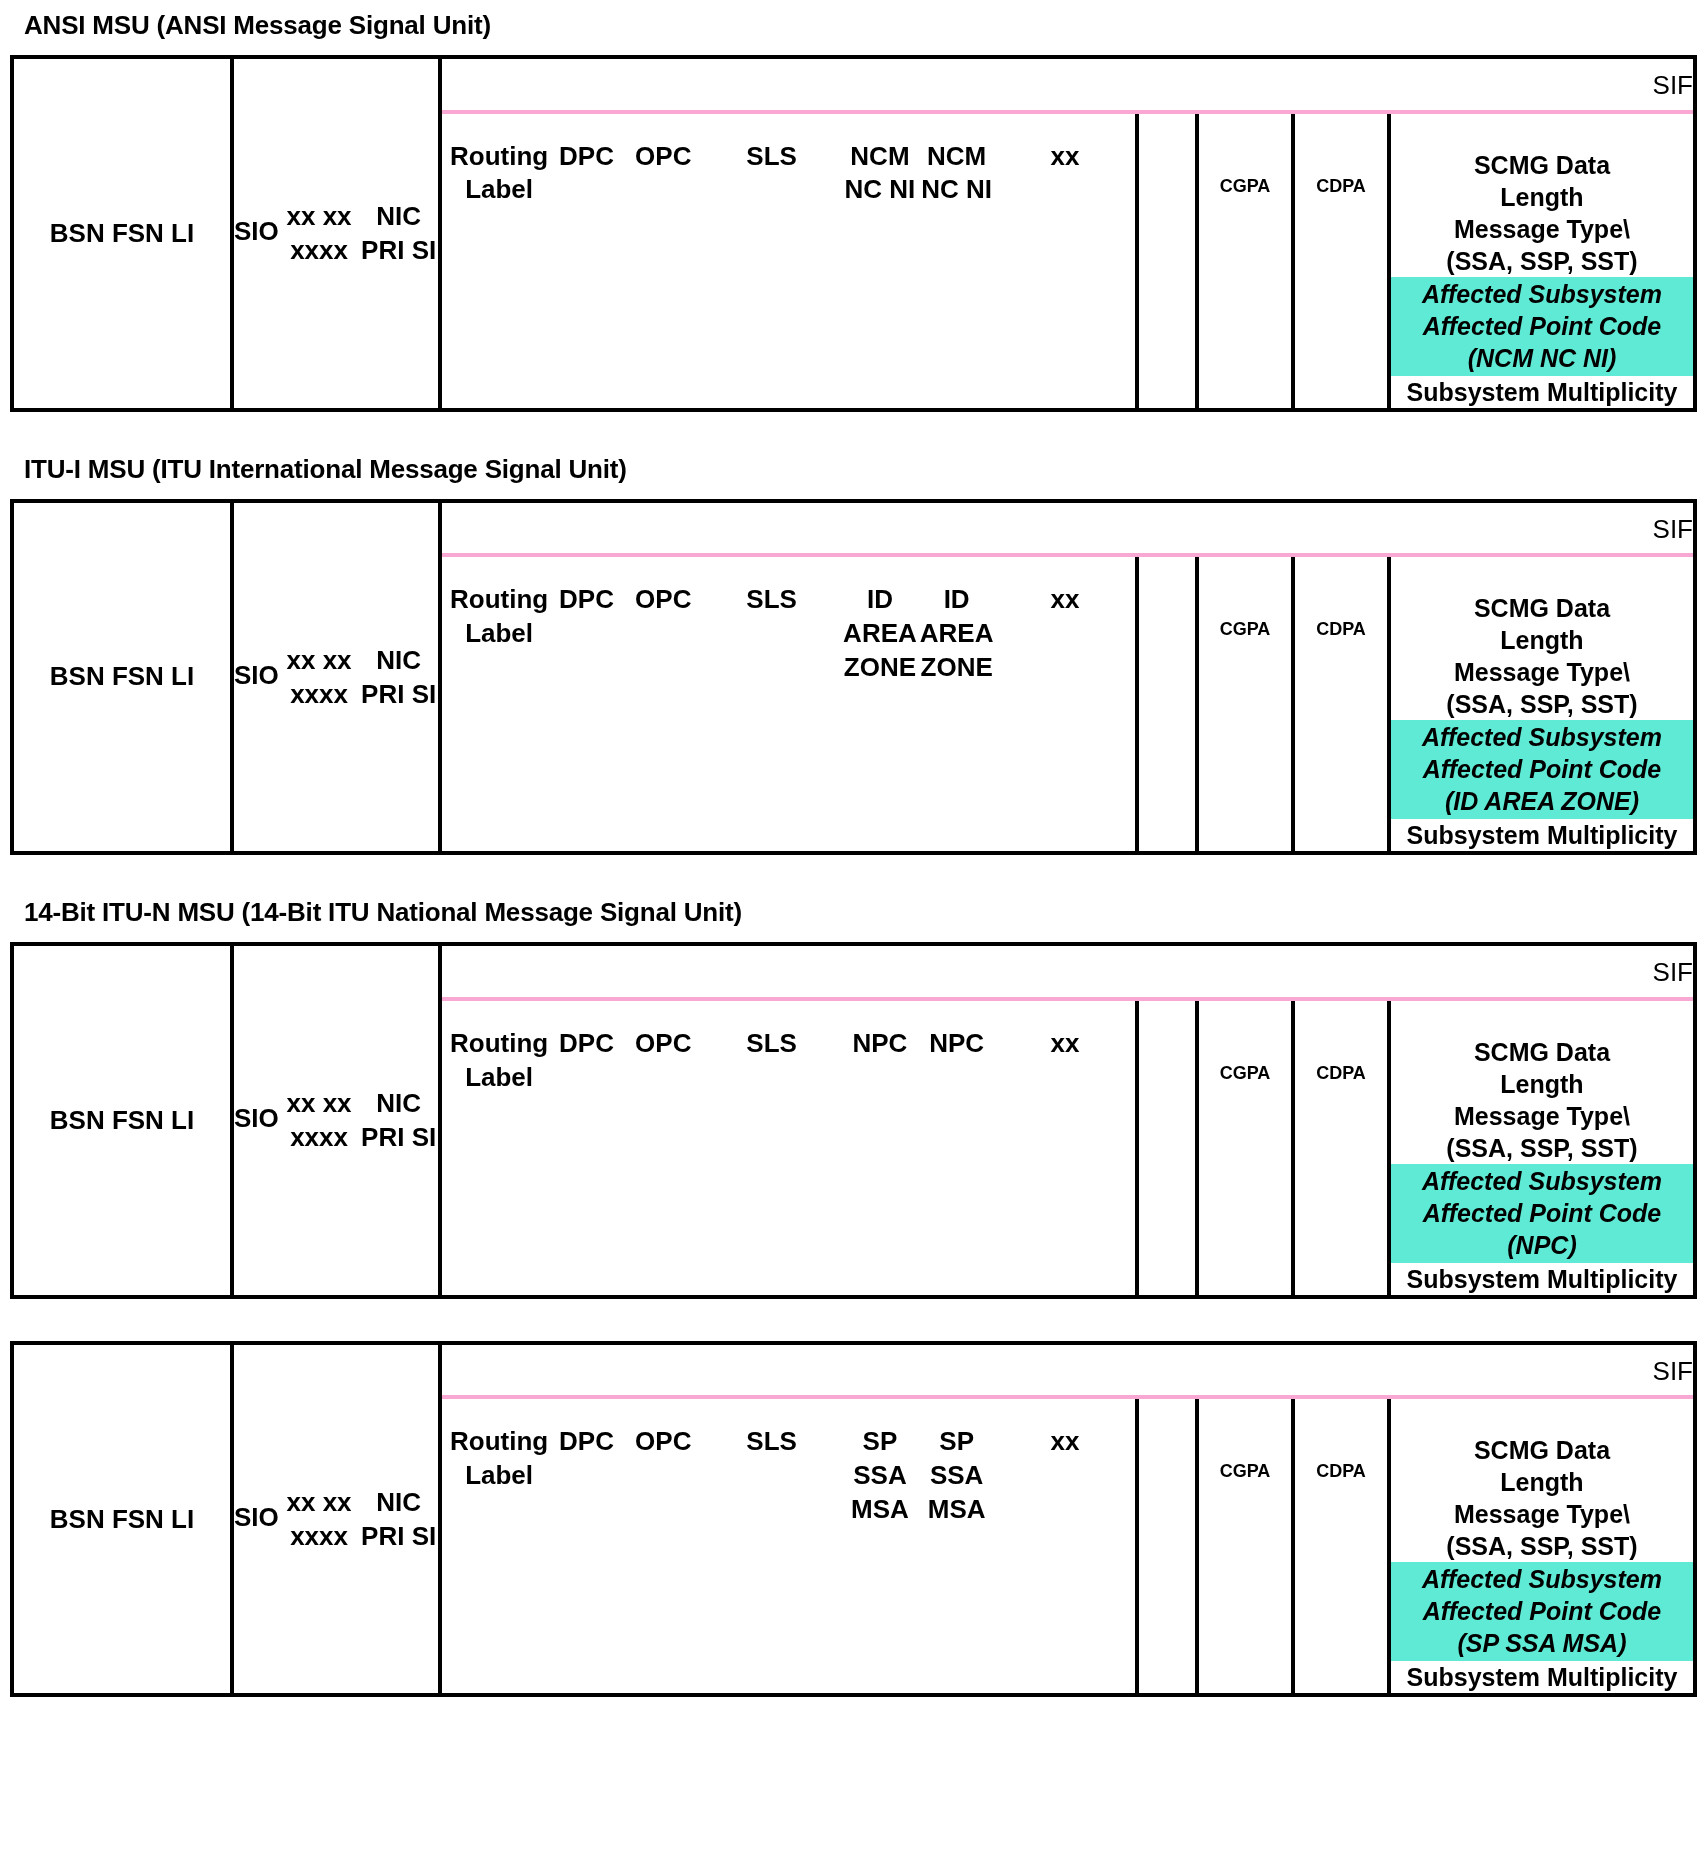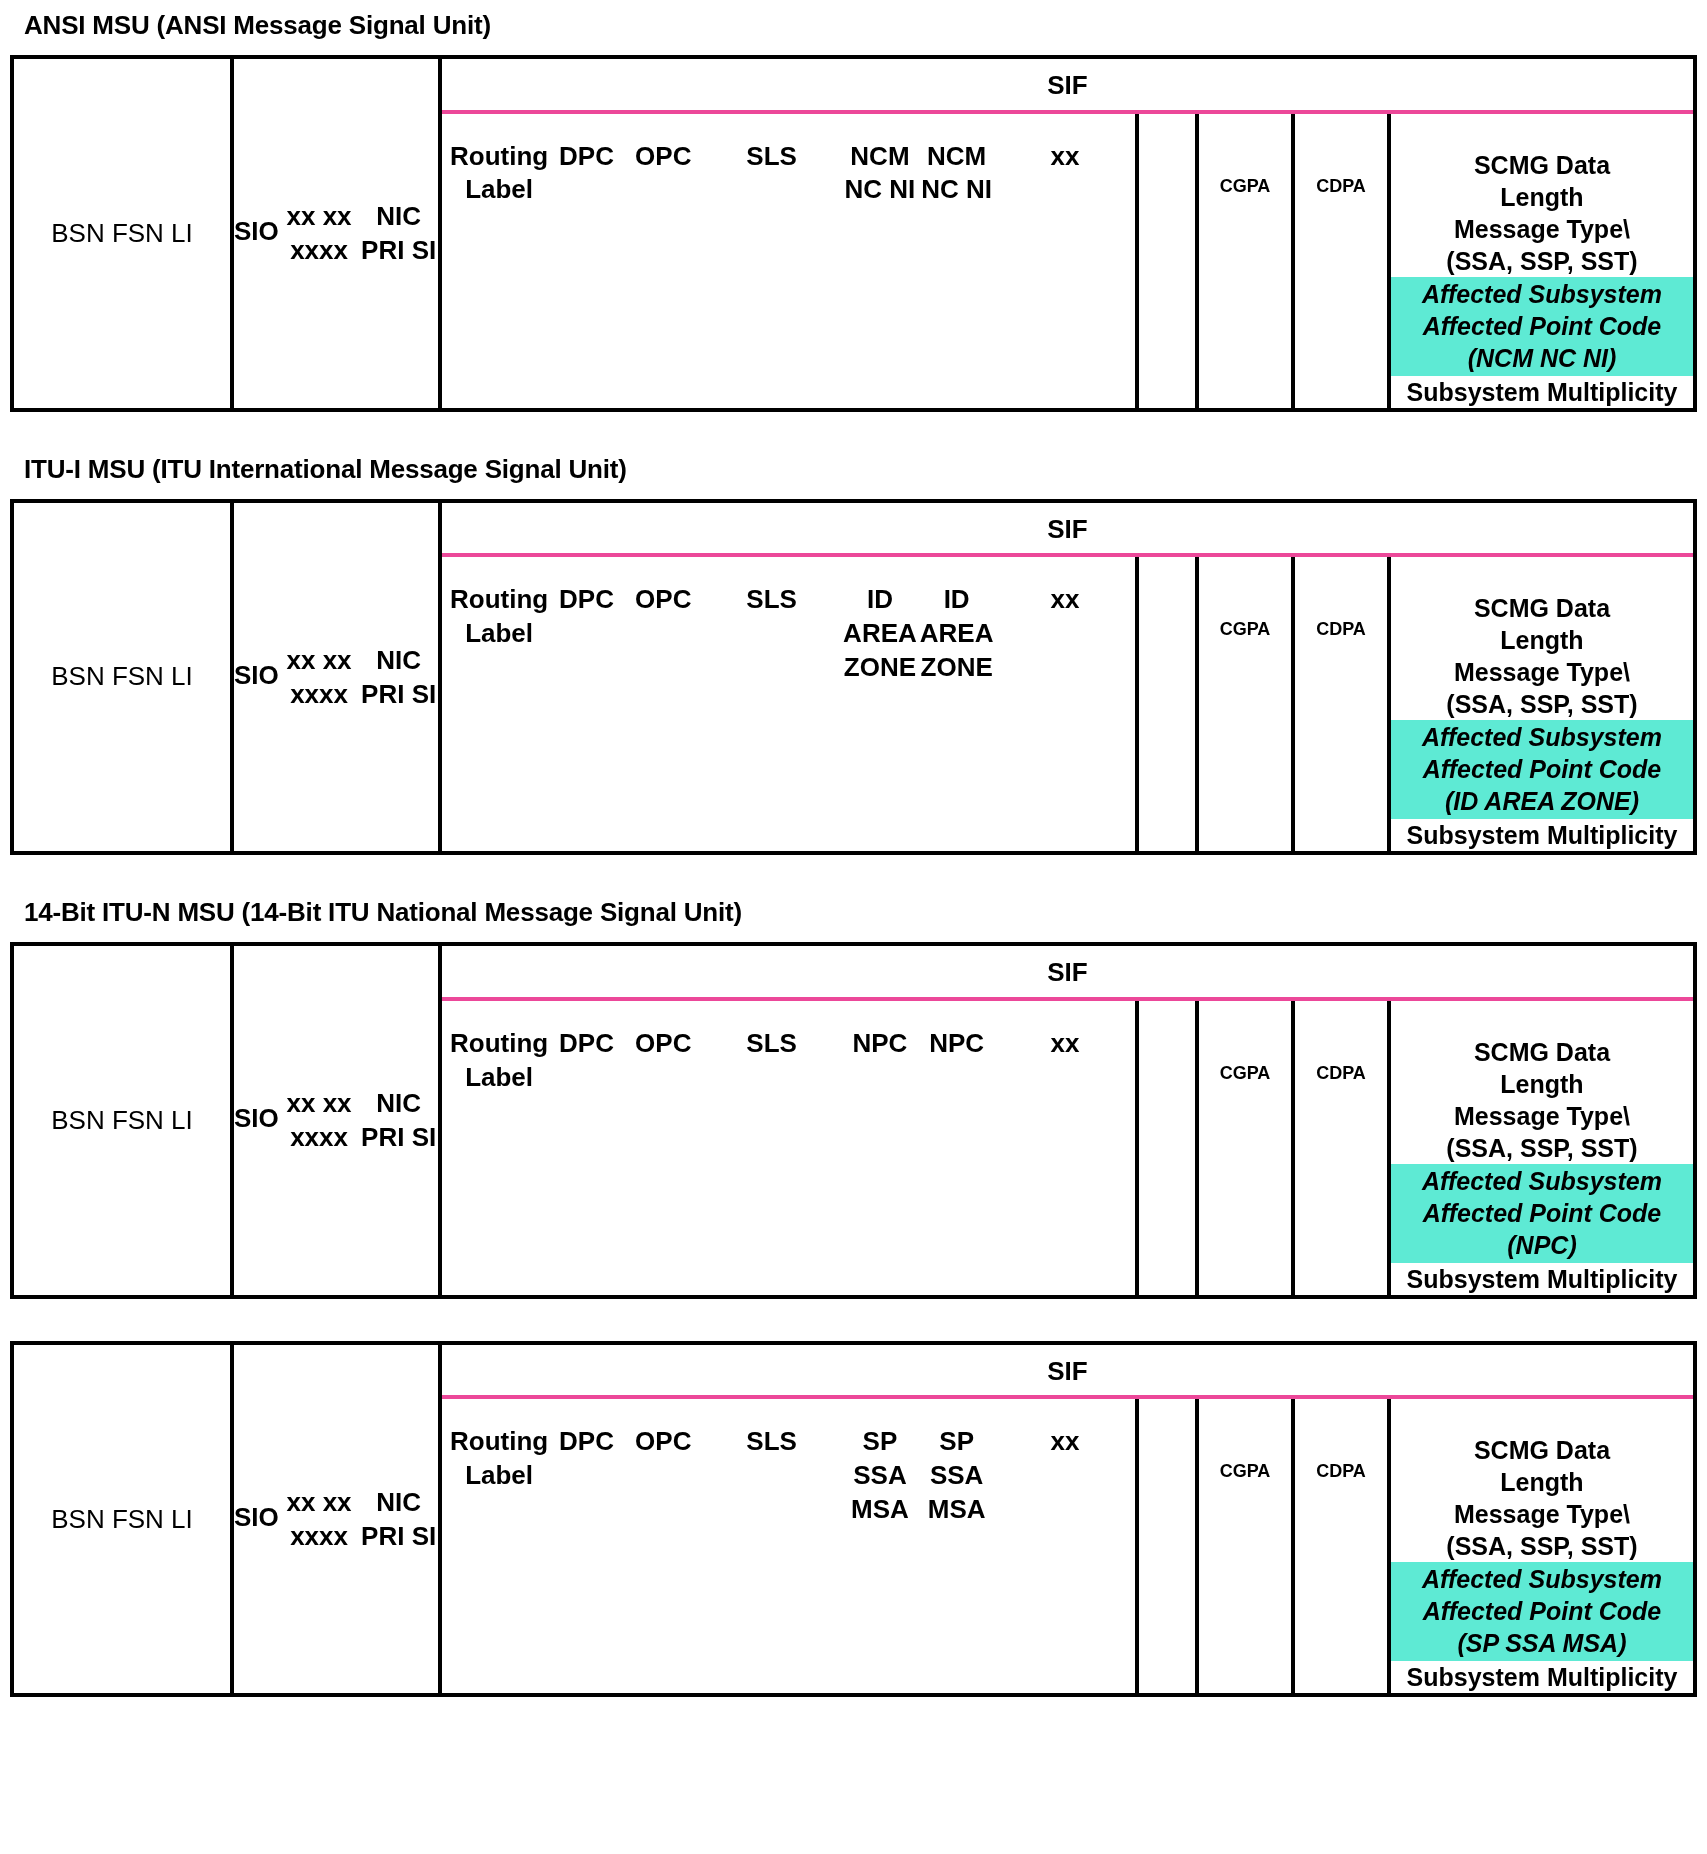--- a/index.html
+++ b/index.html
@@ -44,21 +44,21 @@
   .vdiv { border-left: 4px solid #000; }
 
   .col-bsn {
     width: 216px;
     flex: 0 0 216px;
     display: flex;
     align-items: center;
     justify-content: center;
     text-align: center;
     font-size: 26px;
-    font-weight: normal;
+    font-weight: bold;
     padding: 4px 0;
     box-sizing: border-box;
     border-radius: 31px;
   }
 
   .col-sio {
     width: 208px;
     flex: 0 0 208px;
     display: flex;
     flex-direction: row;
@@ -74,25 +74,25 @@
   .col-sio .sio-head { margin-bottom: 4px; }
 
   
   .col-sif {
     flex: 1 1 auto;
     display: flex;
     flex-direction: column;
     min-width: 0;
   }
   .sif-head {
-    text-align: center;
-    font-size: 26px;
-    font-weight: bold;
+    text-align: right;
+    font-size: 26px;
+    font-weight: normal;
     padding: 12px 0 10px 0;
-    border-bottom: 4px solid #ec4899;
+    border-bottom: 4px solid #f9a8d4;
     line-height: 1.1;
   }
   .sif-body {
     flex: 1 1 auto;
     display: flex;
     align-items: stretch;
     min-height: 0;
   }
 
   .sub-routing {

